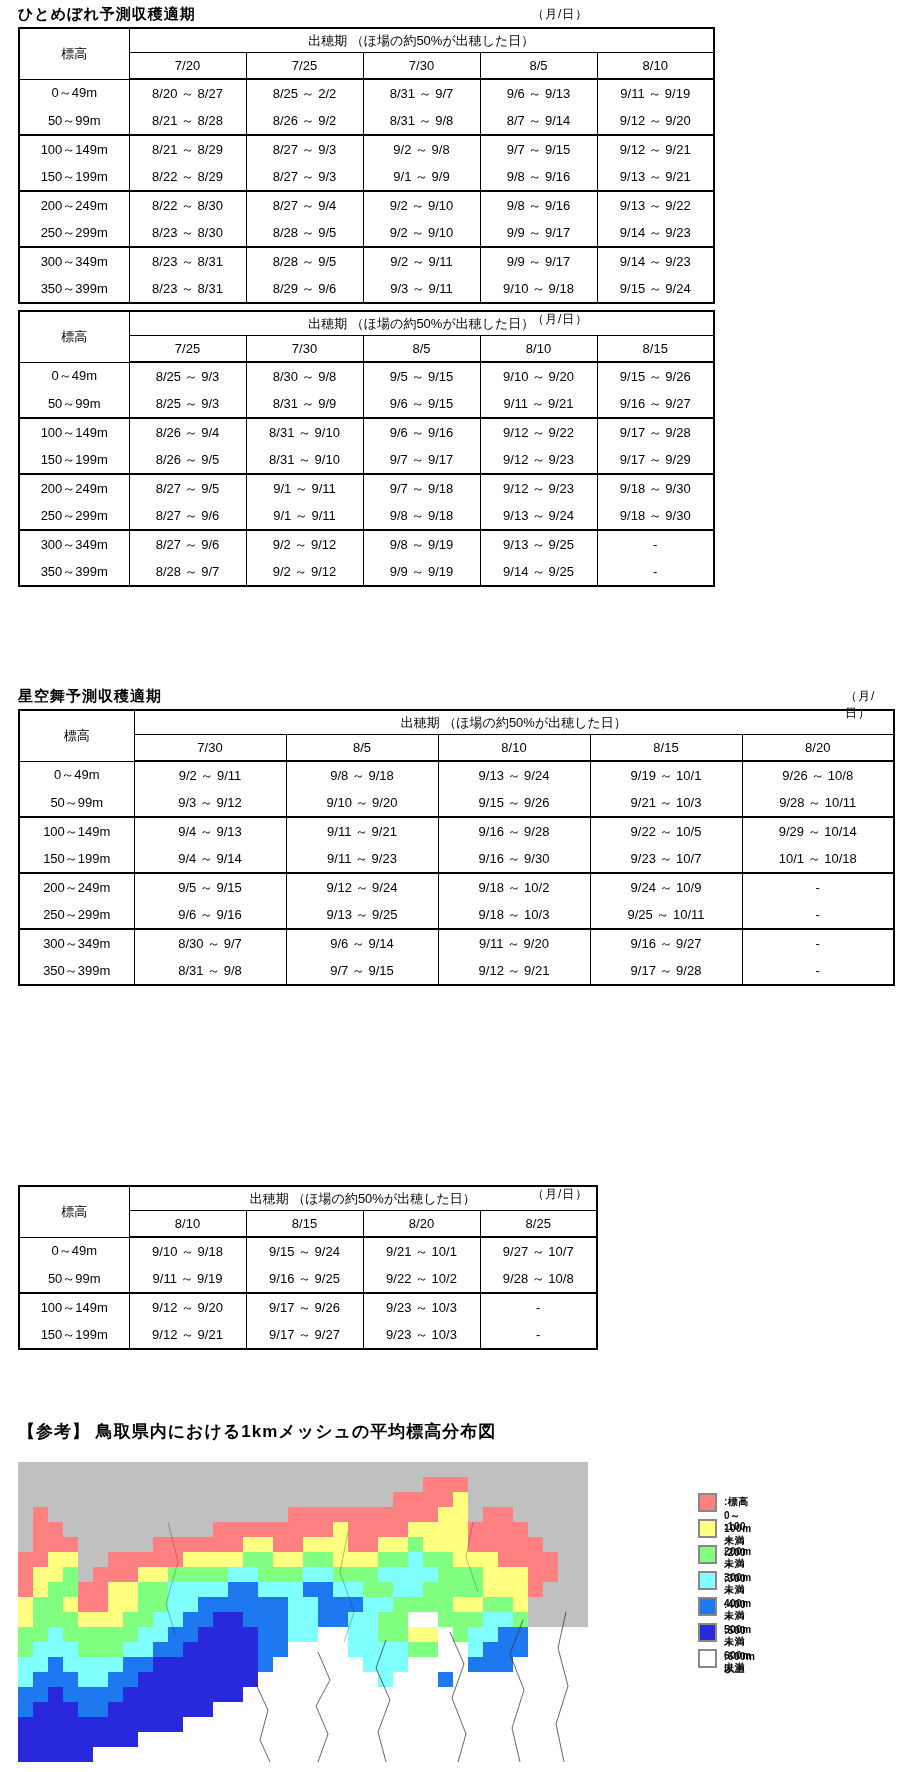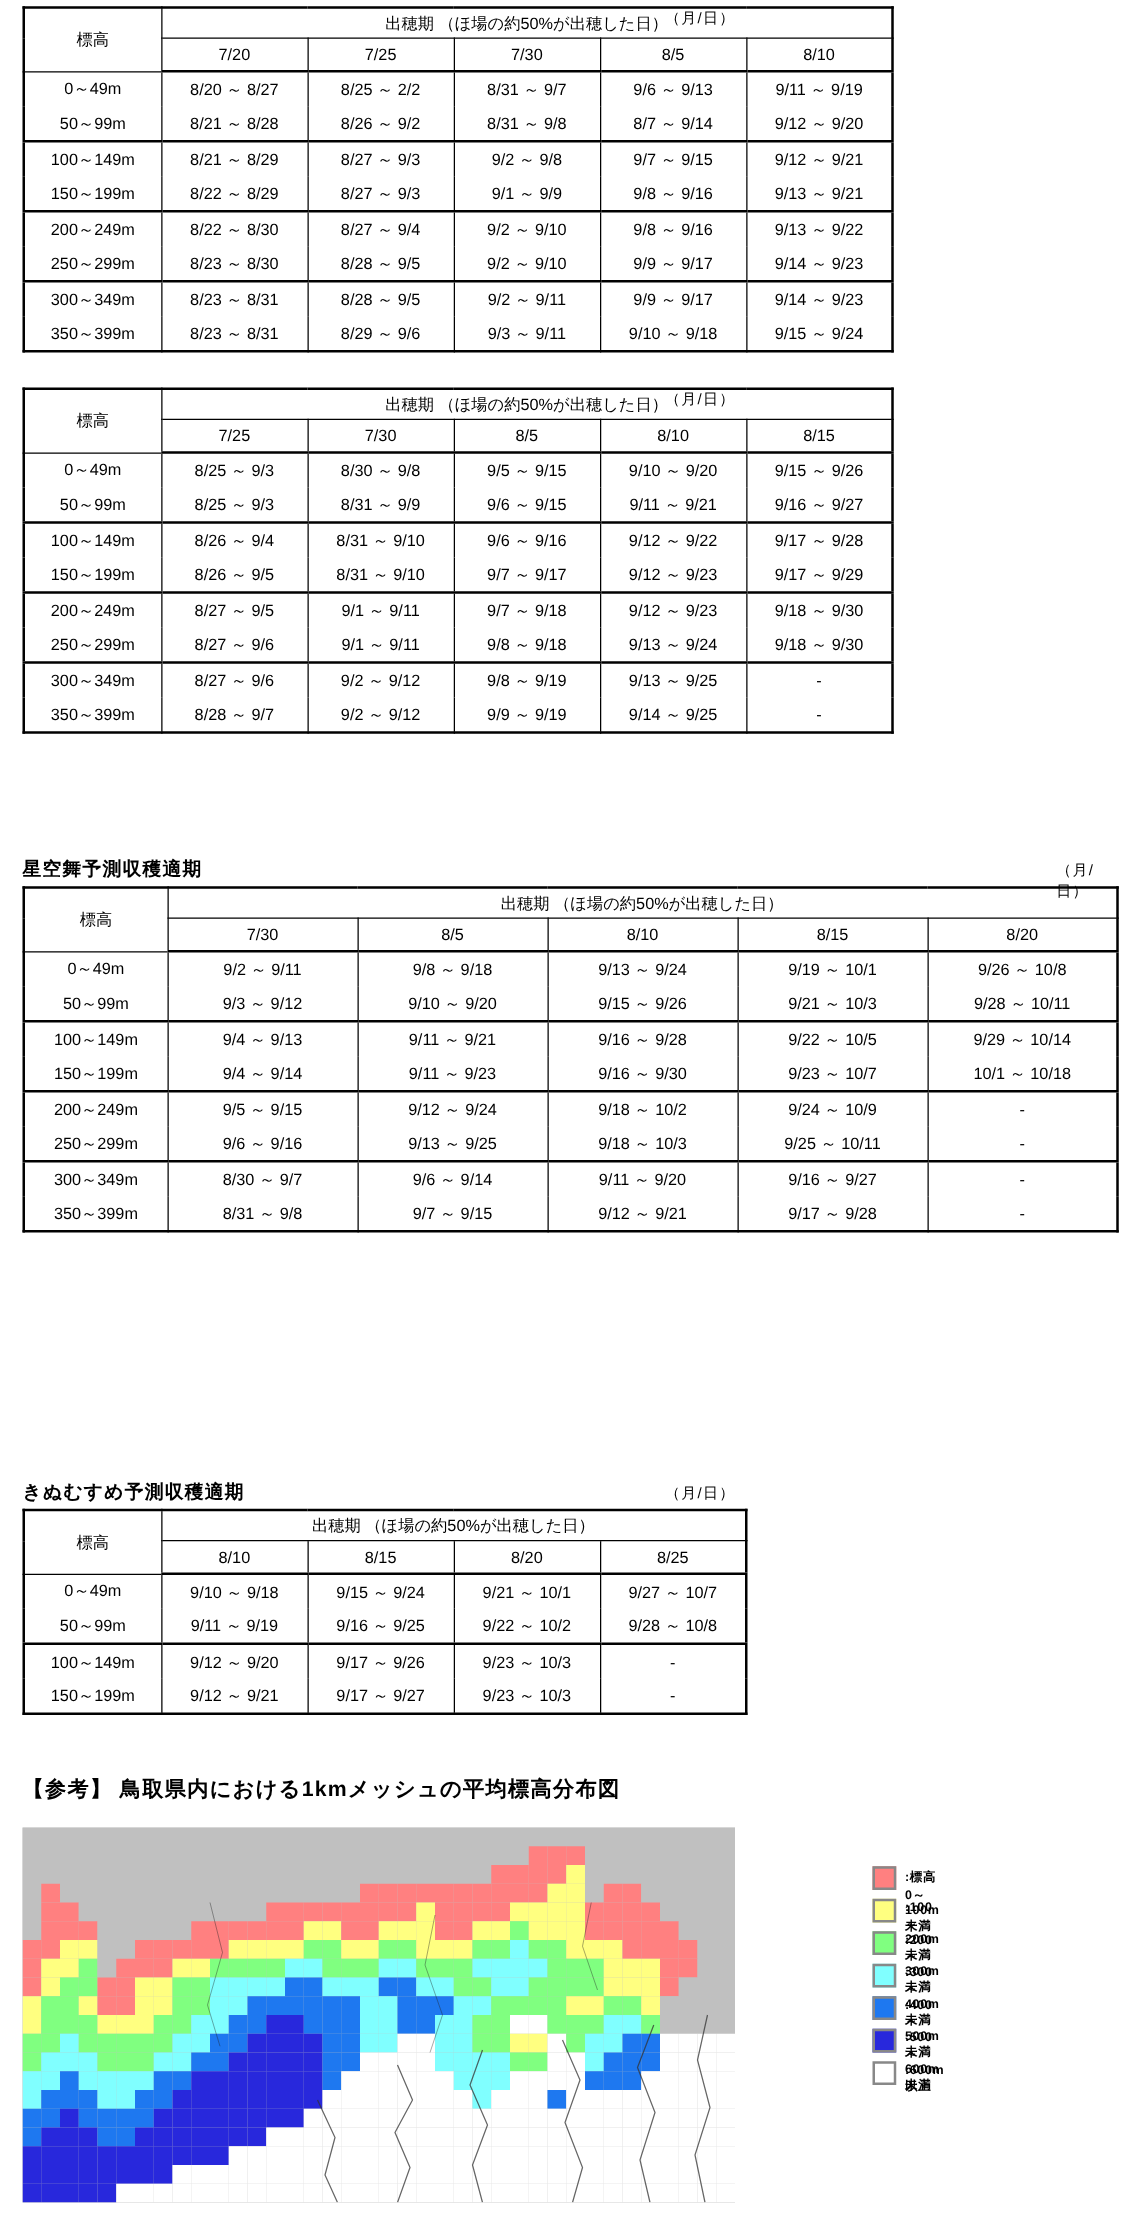--- a/index.html
+++ b/index.html
@@ -33,20 +33,21 @@
   #map svg{position:absolute;left:0;top:0;pointer-events:none;}
   #legend{position:absolute;left:698px;top:1492px;}
   .lg-row{position:relative;height:26px;}
   .sw{position:absolute;left:0;top:1px;width:15px;height:15px;border:2px solid #888;}
   .lg-label{position:absolute;left:26px;top:3px;font-size:10px;font-weight:bold;letter-spacing:0.5px;}
 </style>
 </head>
 <body>
 
 <section style="top:4px">
+  <h2 class="ttl">ひとめぼれ予測収穫適期</h2>
   <span class="unit nw">（月/日）</span>
   <table class="tbl narrow">
       <colgroup>
         <col class="c0">
         <col class="cd">
         <col class="cd">
         <col class="cd">
         <col class="cd">
         <col class="cd">
       </colgroup>
@@ -313,21 +314,20 @@
           <td>9/7 ～ 9/15</td>
           <td>9/12 ～ 9/21</td>
           <td>9/17 ～ 9/28</td>
           <td>-</td>
         </tr>
       </tbody>
     </table>
 </section>
 
 <section style="top:1184px">
-  <h2 class="ttl">きぬむすめ予測収穫適期</h2>
   <span class="unit nw">（月/日）</span>
   <table class="tbl narrow4">
       <colgroup>
         <col class="c0">
         <col class="cd">
         <col class="cd">
         <col class="cd">
         <col class="cd">
       </colgroup>
       <thead>

